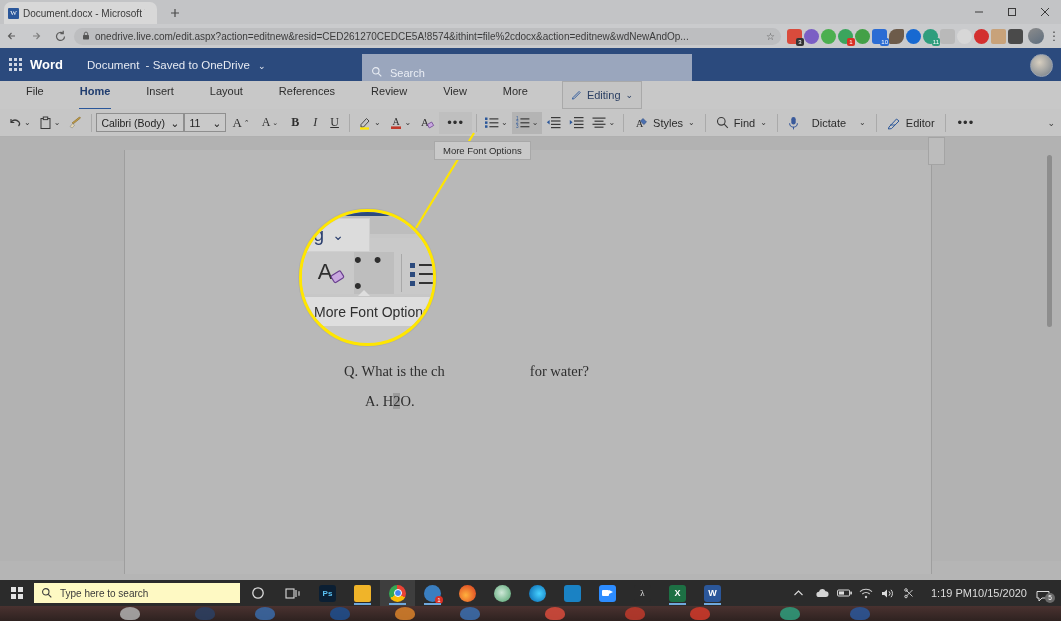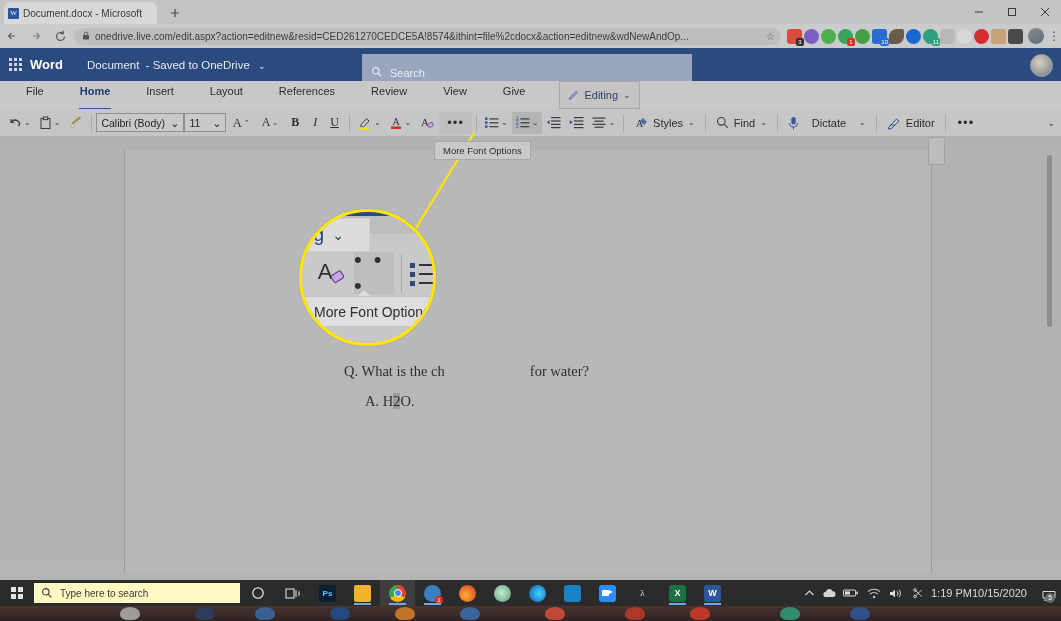--- a/index.html
+++ b/index.html
@@ -246,21 +246,21 @@
   .tsearch .mag{ font-size:10px; color:#3b3b3b; transform:rotate(-45deg); display:inline-block;}
   .tsearch span{ font-size:10px; color:#3a3a3a;}
   .tb-icons{ display:flex; align-items:center; gap:0;}
   .tbi{ width:35px; height:26px; display:flex; align-items:center; justify-content:center; position:relative;}
   .tbi .sq{ width:17px;height:17px;border-radius:3px; position:relative;}
   .tbi.running::after{
     content:""; position:absolute; bottom:1px; left:9px; right:9px; height:2px; background:#6fa8dc;
   }
   .tbi.active{ background:#3e3e3e;}
   .tray{ margin-left:auto; display:flex; align-items:center; gap:0; padding-right:4px;}
-  .tray div{ display:flex; align-items:center; justify-content:flex-end; color:#dcdcdc; font-size:11px;}
+  .tray div{ display:flex; align-items:center; justify-content:space-between; color:#dcdcdc; font-size:11px;}
   .tray .ti{ width:22px; height:26px;}
   .clock{ text-align:center; font-size:9.5px; color:#e6e6e6; line-height:11px; padding:0 6px;}
   .notif{ width:24px; height:26px; position:relative;}
   .notif .nb{
     position:absolute; right:2px; bottom:3px; width:10px;height:10px;border-radius:50%;
     background:#6b6b6b; color:#fff; font-size:6.5px; line-height:10px; text-align:center;
   }
   
   .reflect{
     position:absolute; left:0; top:606px; width:1061px; height:15px;
@@ -391,21 +391,21 @@
   <div class="avatar-top"></div>
 
   <div class="ribbon-tabs">
     <div class="rtab">File</div>
     <div class="rtab active">Home</div>
     <div class="rtab">Insert</div>
     <div class="rtab">Layout</div>
     <div class="rtab">References</div>
     <div class="rtab">Review</div>
     <div class="rtab">View</div>
-    <div class="rtab">Give</div>
+    <div class="rtab">More</div>
     <div class="editing-chip">
       <span>
         <svg width="11" height="11" viewBox="0 0 12 12">
             <path d="M2 9.5 L8.8 2.7 L10 3.9 L3.2 10.7 L1.6 11z" fill="none" stroke="#2b579a" stroke-width="1"></path>
           </svg>
       </span>
       <span>Editing</span>
       <span style="font-size:9px">⌄</span>
     </div>
   </div>

